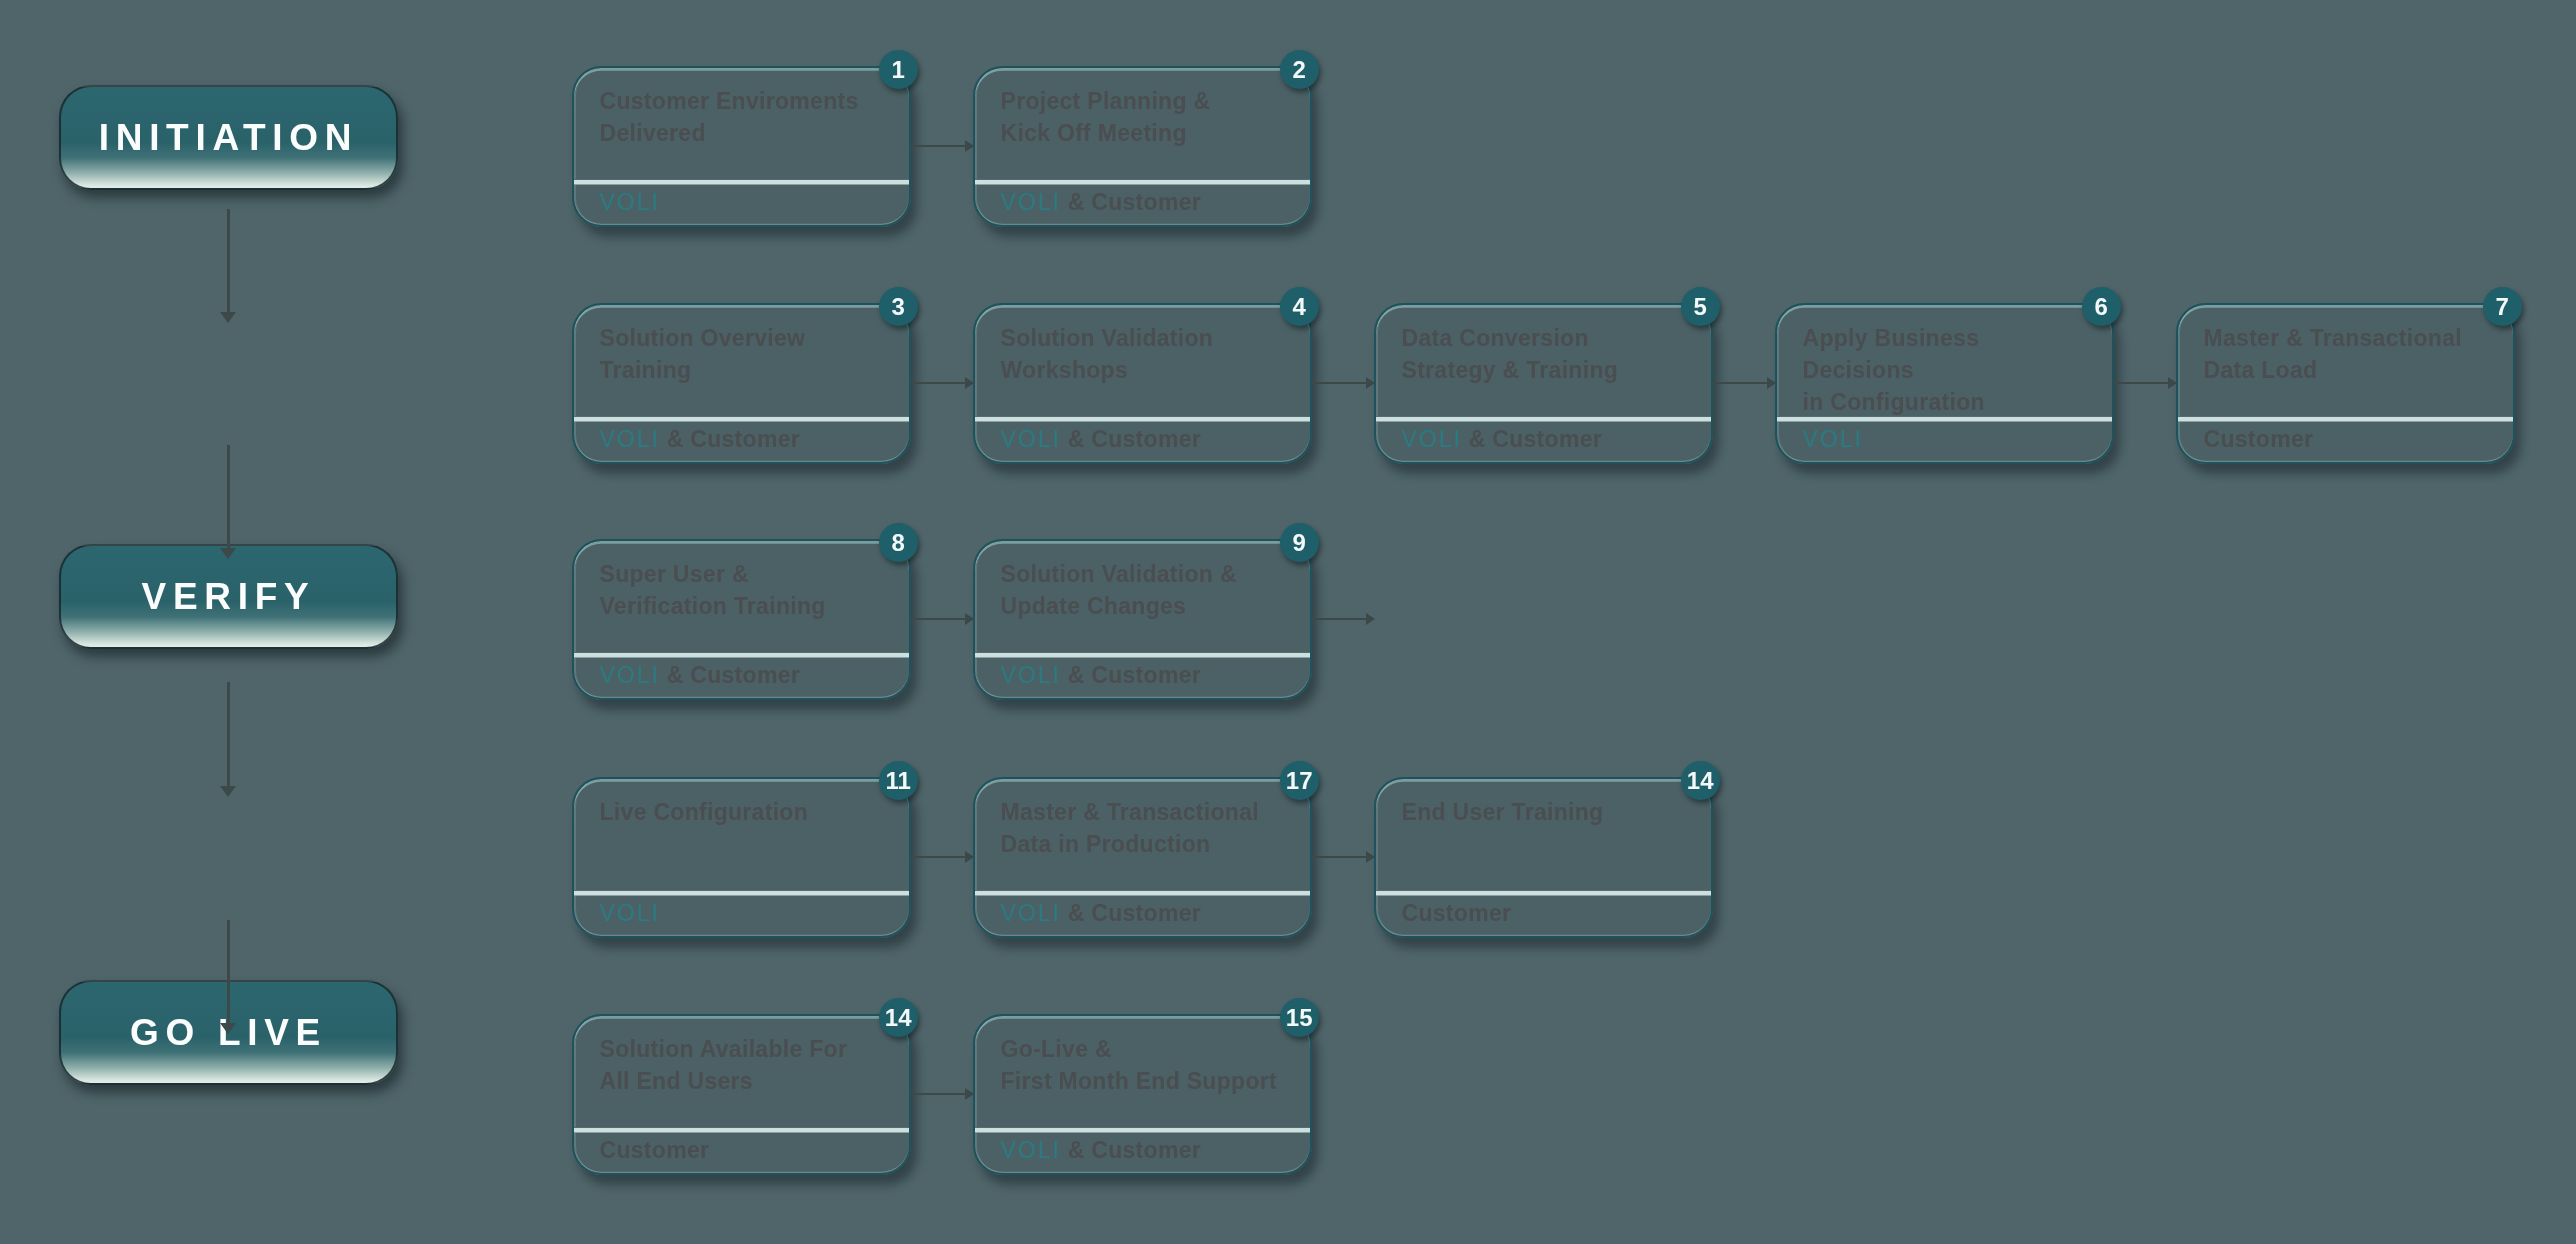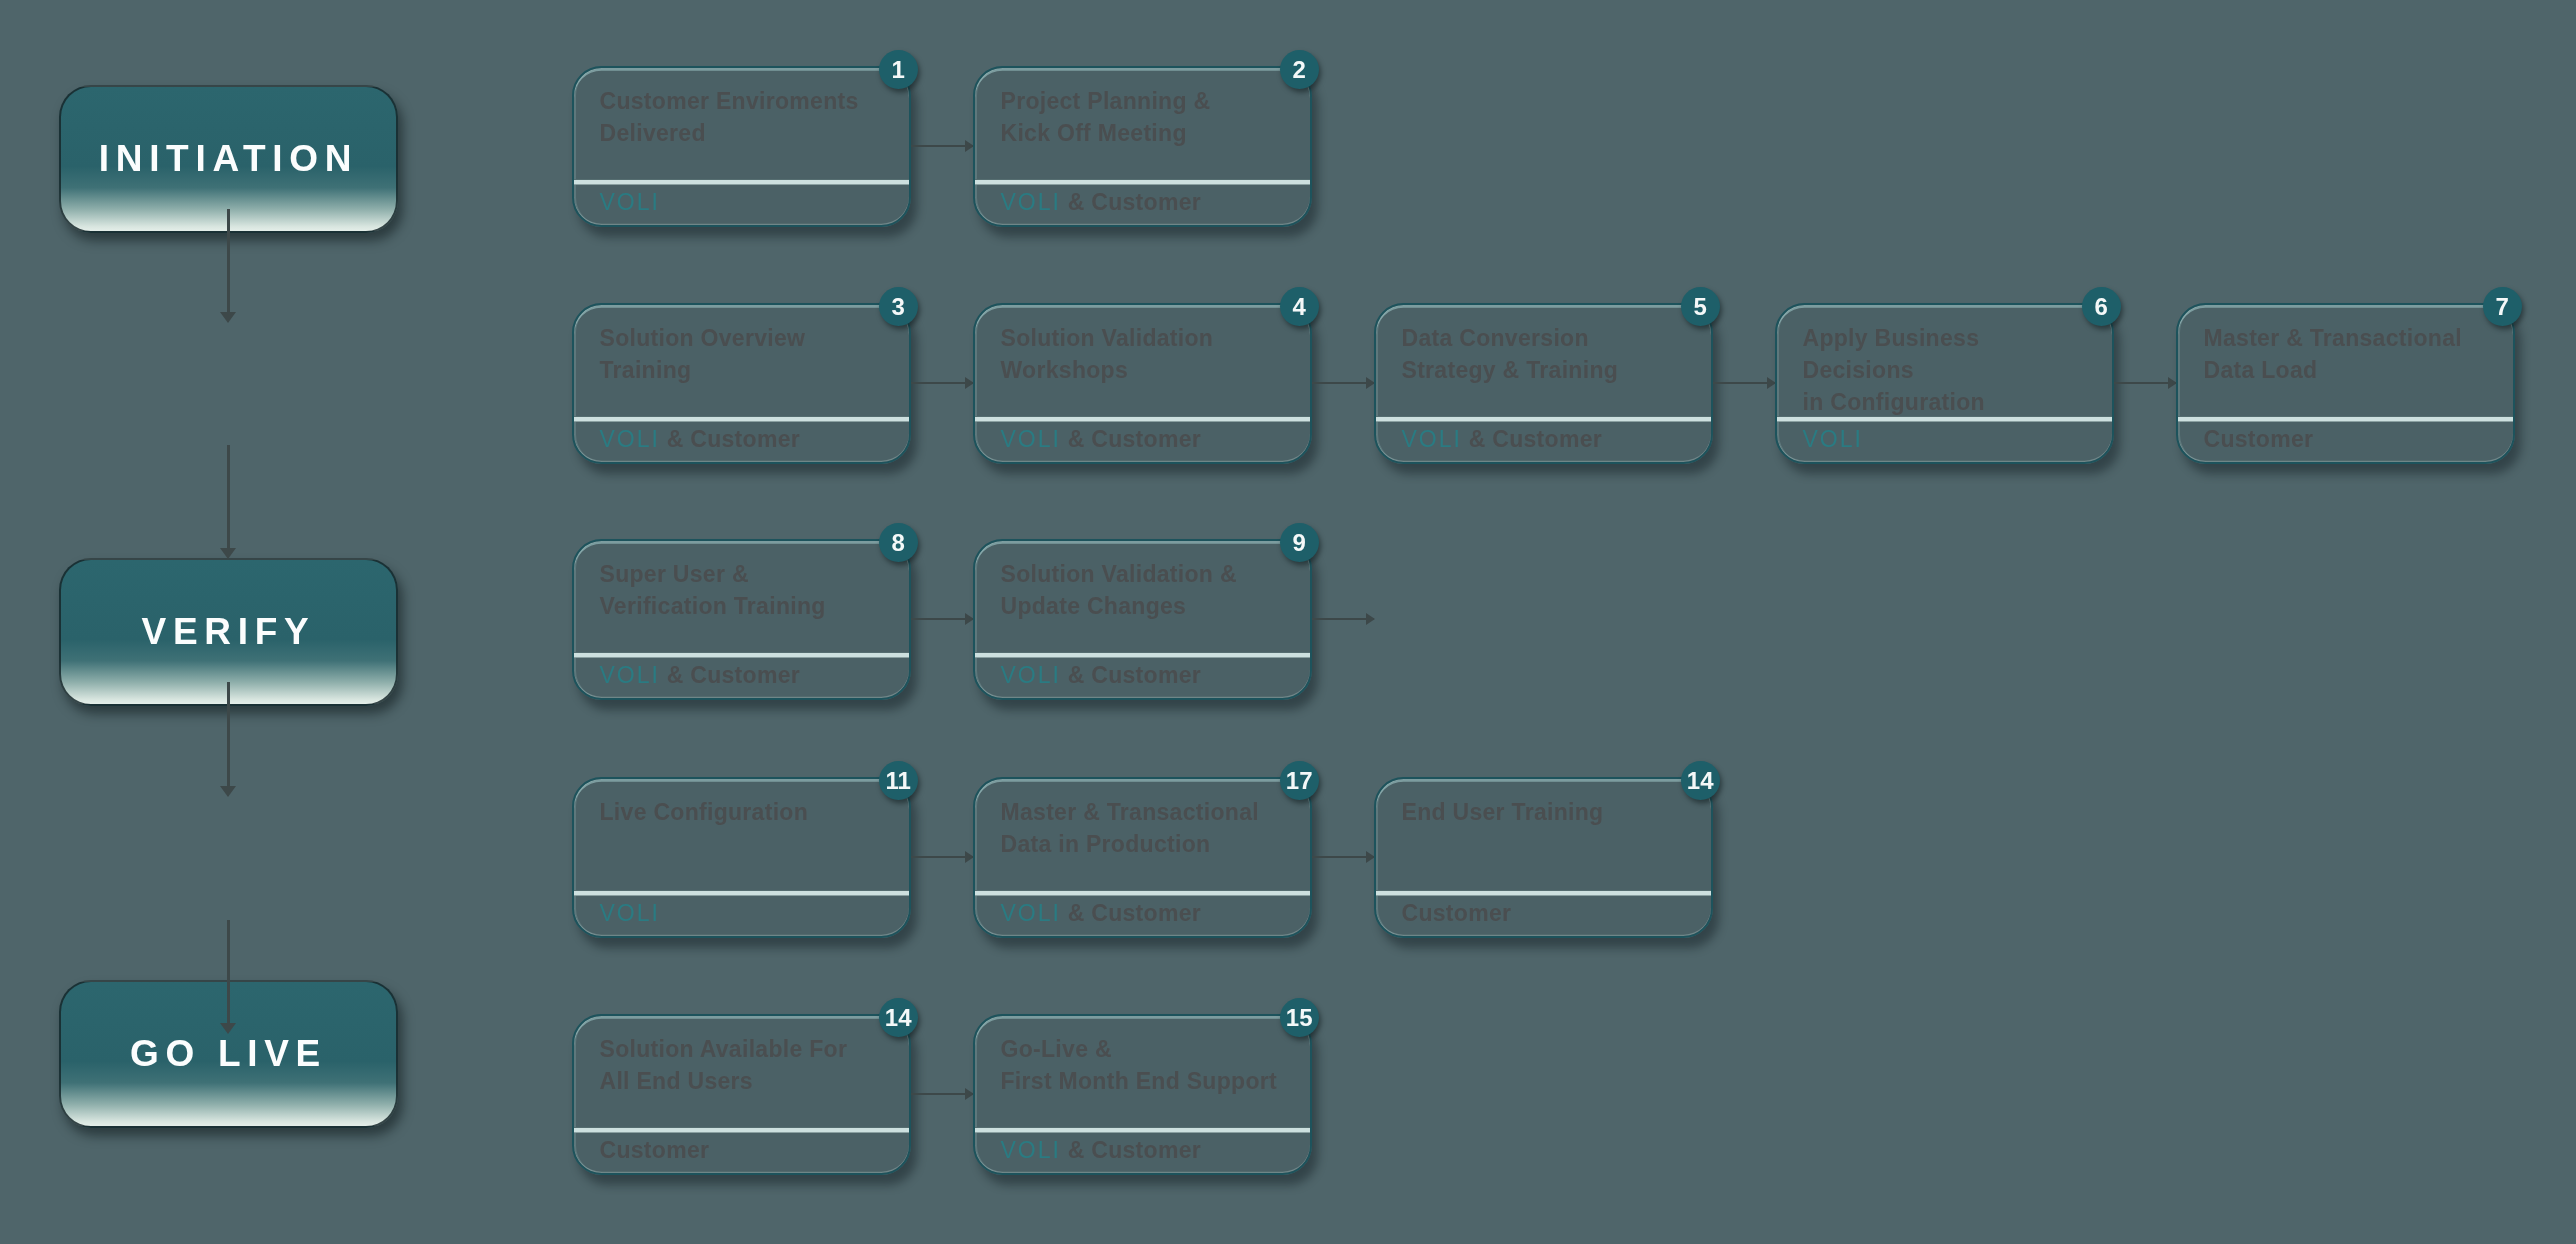--- a/index.html
+++ b/index.html
@@ -6,21 +6,21 @@
   body{
     width:2576px;height:1244px;
     background:#4f656a;
     font-family:"Liberation Sans",sans-serif;
     position:relative;overflow:hidden;
   }
   .stage{position:absolute;left:0;top:0;width:2576px;height:1244px;}
 
   
   .phase-btn{
-    position:absolute;left:59px;width:339px;height:148px;
+    position:absolute;left:59px;width:339px;height:105px;
     border-radius:32px;box-sizing:border-box;
     background:linear-gradient(180deg,#2c666e 0%,#2a626a 55%,#3f7176 70%,#8fafab 85%,#d9e6e0 97%,#e4eee9 100%);
     border:2px solid rgba(24,40,44,.85);
     box-shadow:4.7px 8px 10.7px rgba(9,19,22,.5);
     display:flex;align-items:center;justify-content:center;
     color:#fbfdfd;font-size:37px;font-weight:700;letter-spacing:6.7px;
   }
 
   
   .vconn{position:absolute;left:227px;width:2.7px;background:#3d4849;}
@@ -79,21 +79,21 @@
     border-top:6px solid transparent;border-bottom:6px solid transparent;
     border-left:9.4px solid #3d4849;
   }
 </style>
 </head>
 <body>
 
 <div class="stage">
 
   <div class="phase-btn" style="top:85px">INITIATION</div>
-  <div class="phase-btn" style="top:558px">VERIFY</div>
+  <div class="phase-btn" style="top:544px">VERIFY</div>
   <div class="phase-btn" style="top:980px">GO LIVE</div>
 
   <div class="vconn" style="top:209px;height:111px">
       <div class="varrow"></div>
     </div>
   <div class="vconn" style="top:445px;height:111px">
       <div class="varrow"></div>
     </div>
   <div class="vconn" style="top:682px;height:112px">
       <div class="varrow"></div>

